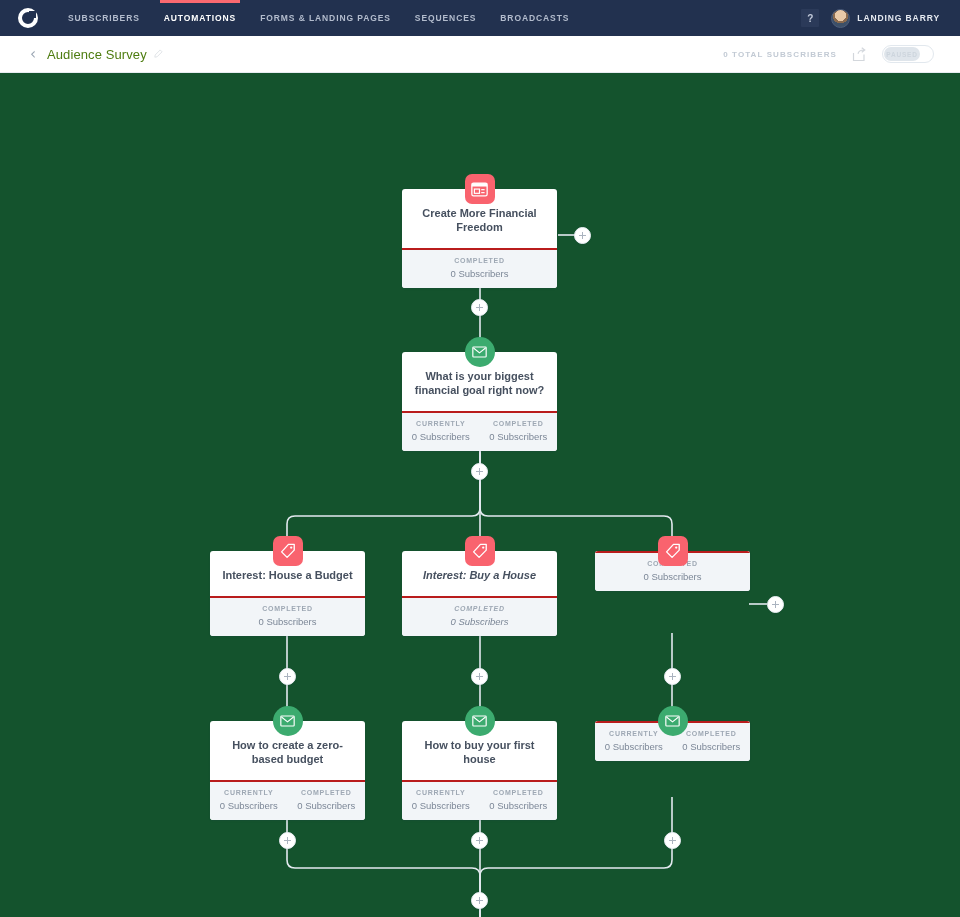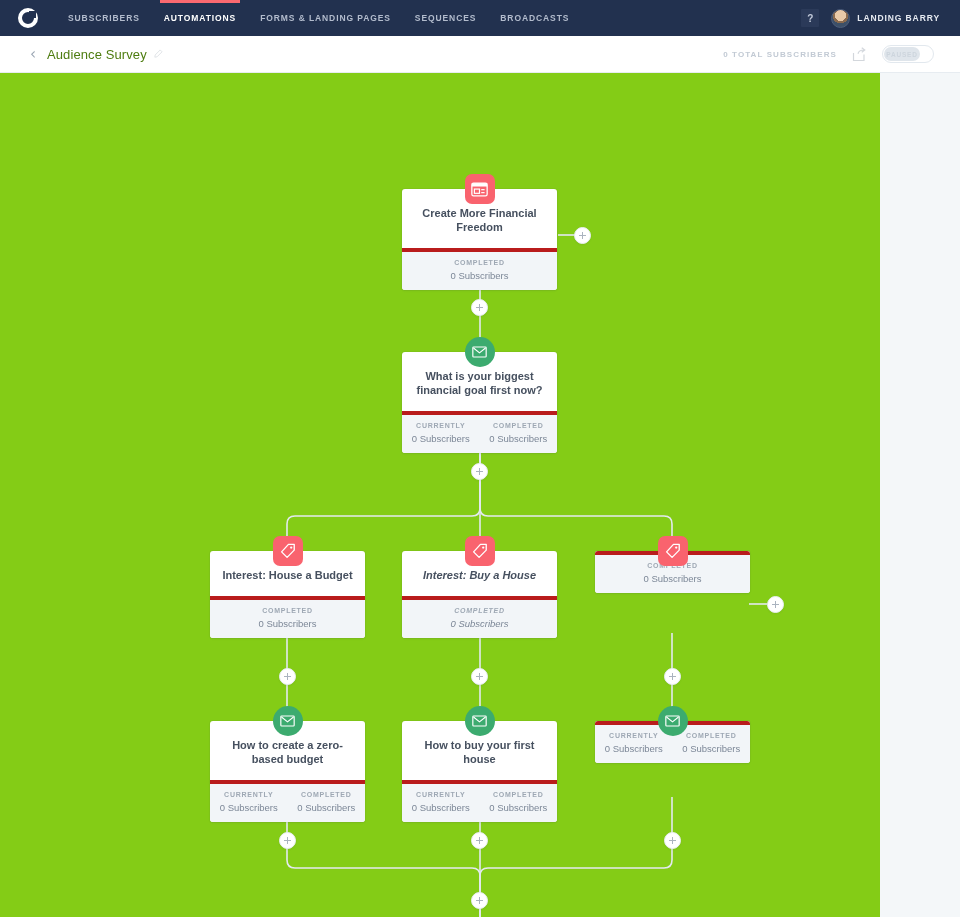--- a/index.html
+++ b/index.html
@@ -71,42 +71,42 @@
     width:52px; height:18px; border-radius:9px; border:1px solid #e2e8ee; background:#ffffff;
     display:flex; align-items:center; cursor:pointer; position:relative;
   }
   .toggle-knob {
     width:36px; height:14px; border-radius:7px; background:#dfe5eb; margin-left:1px;
     display:flex; align-items:center; justify-content:center;
   }
   .toggle-label { font-size:6.5px; font-weight:bold; color:#cdd5dd; letter-spacing:.8px; }
 
   
-  .canvas { position:relative; width:880px; height:844px; background:#84cc16; }
+  .canvas { position:relative; width:960px; height:844px; background:#14532d; }
   .svg-layer { position:absolute; inset:0; width:960px; height:844px; pointer-events:none; }
 
   
   .node { position:absolute; width:155px; }
   .node-icon {
     width:30px; height:30px; border-radius:7px;
     position:absolute; left:50%; transform:translateX(-50%); top:0;
     display:flex; align-items:center; justify-content:center; z-index:3;
   }
   .node-icon.red { background:#f9636e; }
   .node-icon.green { background:#3cab6f; border-radius:50%; }
   .node-card {
     margin-top:15px; background:#ffffff; border-radius:3px;
     box-shadow: 0 1px 2px rgba(40,60,90,.09), 0 0 0 1px rgba(40,60,90,.035);
     overflow:hidden; position:relative; z-index:2; cursor:pointer;
   }
   .node-title {
     padding: 18px 10px 13px; text-align:center;
     font-size:11px; font-weight:bold; color:#46505f; line-height:1.27;
   }
-  .node-stats { display:flex; background:#f2f5f8; border-top:4px solid #b91c1c; }
+  .node-stats { display:flex; background:#f2f5f8; border-top:2px solid #b91c1c; }
   .stat { flex:1; padding:7px 2px 9px; text-align:center; }
   .stat-label { font-size:7px; font-weight:bold; color:#9ea8b4; letter-spacing:.75px; margin-bottom:4px; }
   .stat-value { font-size:9.5px; color:#7c8797; }
 
   
   .plus {
     position:absolute; width:17px; height:17px; border-radius:50%;
     background:#ffffff; border:1px solid #e9eef3;
     box-shadow:0 1px 2px rgba(40,60,90,.07);
     display:flex; align-items:center; justify-content:center;
@@ -207,21 +207,21 @@
   </div>
 
   <div class="node" style="left:402px; top:264px;">
     <div class="node-icon green">
       <svg width="15" height="12" viewBox="0 0 18 14">
         <rect x="1" y="1" width="16" height="12" rx="1" fill="none" stroke="#fff" stroke-width="1.4"></rect>
         <path d="M1.8 2.2L9 8l7.2-5.8" fill="none" stroke="#fff" stroke-width="1.4"></path>
       </svg>
     </div>
     <div class="node-card">
-      <div class="node-title">What is your biggest financial goal first now?</div>
+      <div class="node-title">What is your biggest financial goal right now?</div>
       <div class="node-stats">
         <div class="stat">
           <div class="stat-label">CURRENTLY</div>
           <div class="stat-value">0 Subscribers</div>
         </div>
         <div class="stat">
           <div class="stat-label">COMPLETED</div>
           <div class="stat-value">0 Subscribers</div>
         </div>
       </div>

